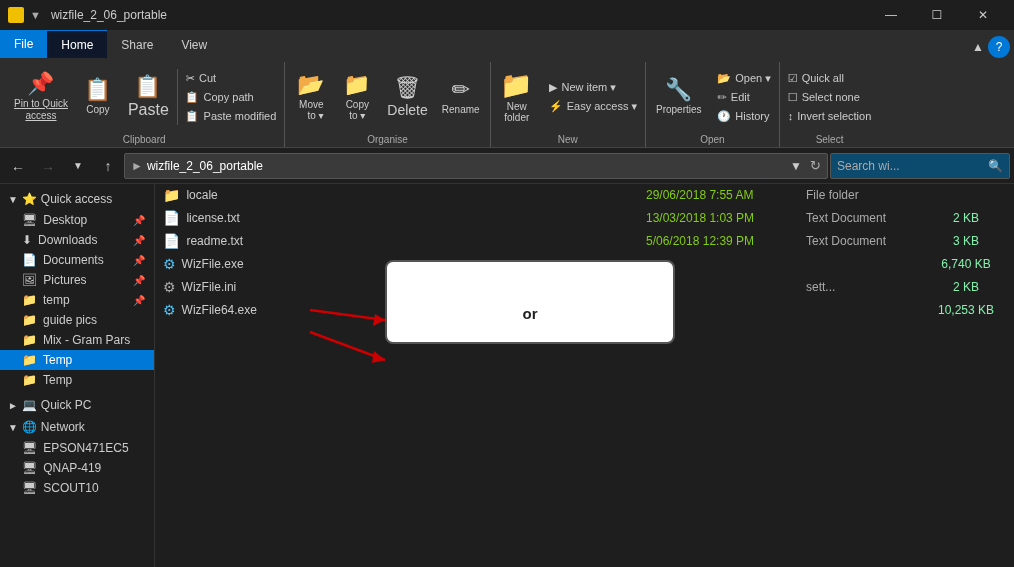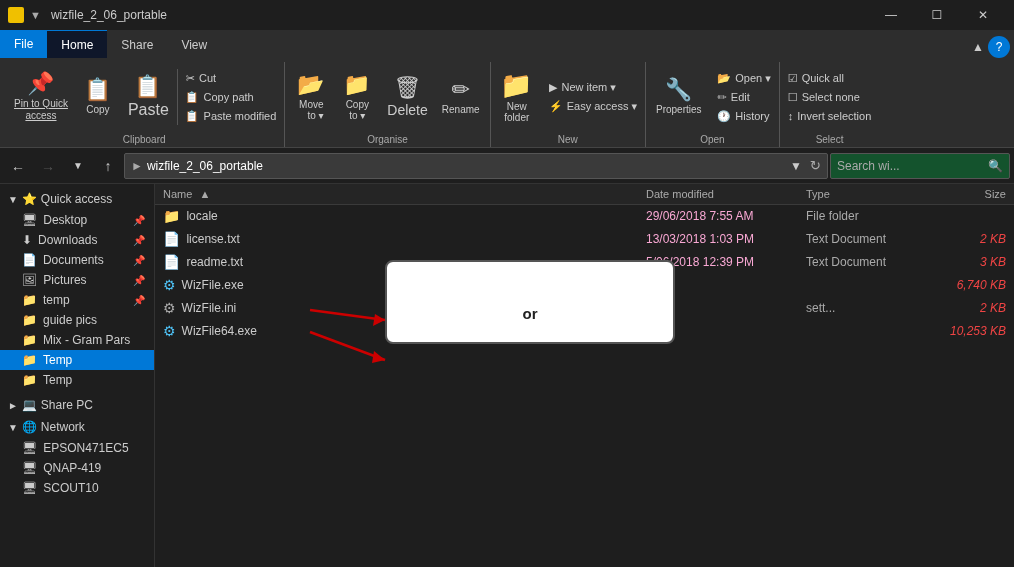--- a/index.html
+++ b/index.html
@@ -194,21 +194,21 @@
       margin-left: auto;
       background: transparent;
       border: none;
       color: #ccc;
       cursor: pointer;
       padding: 0 2px;
     }
     .search-bar {
       width: 180px;
       height: 26px;
-      background: #14532d;
+      background: #0c4a6e;
       border: 1px solid #555;
       border-radius: 2px;
       display: flex;
       align-items: center;
       padding: 0 6px;
       gap: 16px;
       color: #aaa;
       font-size: 12px;
       text-align: right;
     }
@@ -284,23 +284,23 @@
       color: #ccc;
       border-bottom: 1px solid transparent;
     }
     .file-name {
       flex: 1;
       min-width: 200px;
       display: flex;
       align-items: center;
       gap: 6px;
     }
-    .file-date { width: 160px; color: #f9a8d4; }
+    .file-date { width: 160px; color: #84cc16; }
     .file-type { width: 120px; color: #aaa; }
-    .file-size { width: 80px; text-align: right; color: #ef4444; font-style: italic; }
+    .file-size { width: 80px; text-align: center; color: #86efac; }
     .folder-icon { color: #f0c000; font-size: 14px; }
     .file-icon { font-size: 14px; }
 
     
     .callout {
       position: absolute;
       background: #fff;
       color: #222;
       border: 2px solid #555;
       border-radius: 8px;
@@ -541,21 +541,21 @@
       <span>Temp</span>
     </div>
     <div class="sidebar-item sidebar-indent">
       <span>📁</span>
       <span>Temp</span>
     </div>
 
     <div class="sidebar-section-header" style="margin-top:4px;">
       <span style="font-size:10px;">►</span>
       <span>💻</span>
-      <span>Share PC</span>
+      <span>Quick PC</span>
     </div>
 
     <div class="sidebar-section-header">
       <span style="font-size:10px;">▼</span>
       <span>🌐</span>
       <span>Network</span>
     </div>
     <div class="sidebar-item sidebar-indent">
       <span>🖥</span>
       <span>EPSON471EC5</span>
@@ -565,35 +565,20 @@
       <span>QNAP-419</span>
     </div>
     <div class="sidebar-item sidebar-indent">
       <span>🖥</span>
       <span>SCOUT10</span>
     </div>
   </div>
 
   <div class="file-area">
 
-    <div class="file-header">
-      <div class="file-col-name">
-        <span>Name</span>
-        <span style="margin-left:4px;">▲</span>
-      </div>
-      <div class="file-col-date">
-        <span>Date modified</span>
-      </div>
-      <div class="file-col-type">
-        <span>Type</span>
-      </div>
-      <div class="file-col-size">
-        <span>Size</span>
-      </div>
-    </div>
 
     <div class="file-row">
       <div class="file-name">
         <span class="folder-icon">📁</span>
         <span>locale</span>
       </div>
       <div class="file-date">29/06/2018 7:55 AM</div>
       <div class="file-type">File folder</div>
       <div class="file-size"></div>
     </div>

